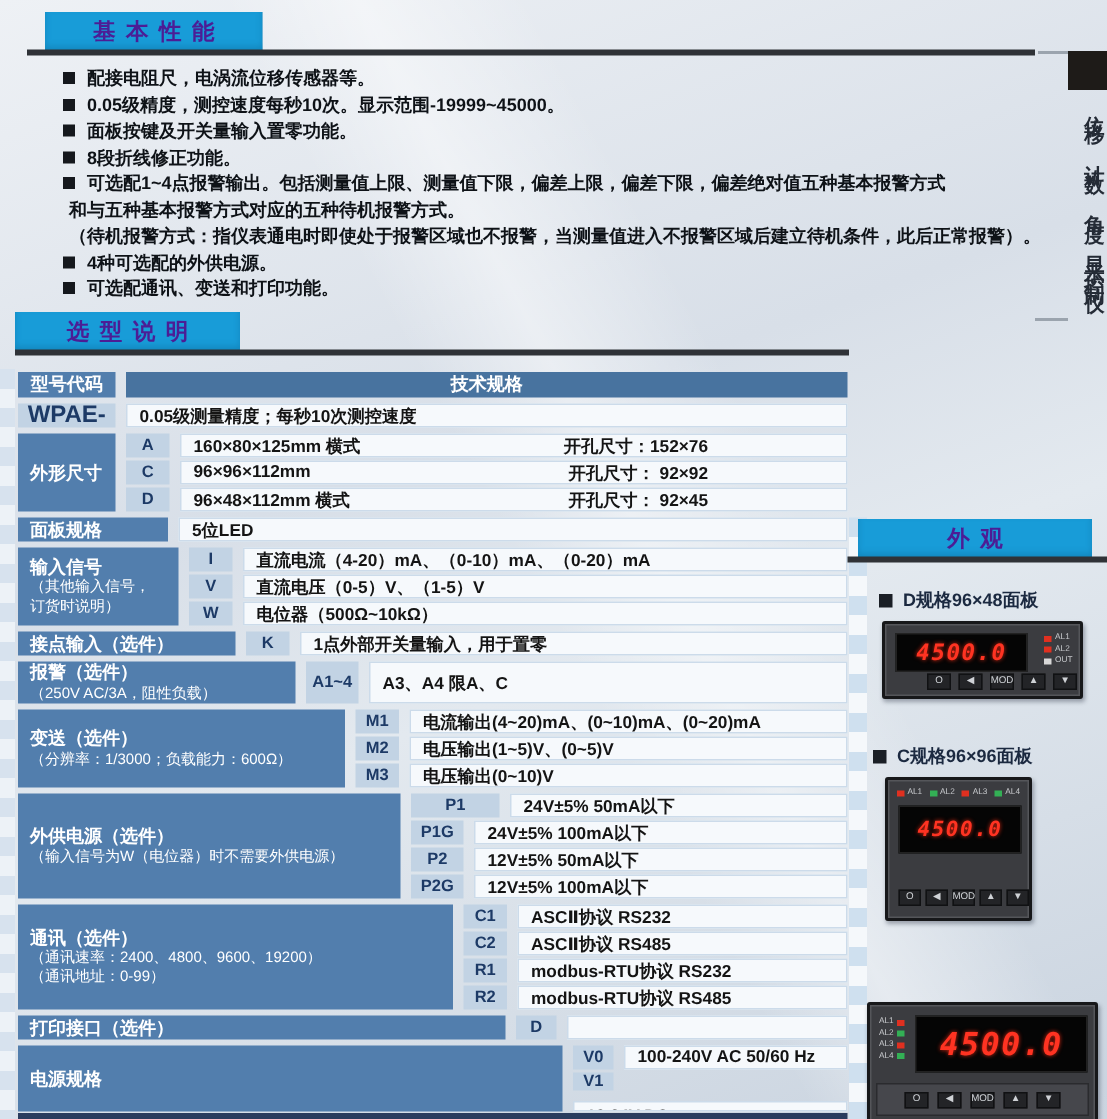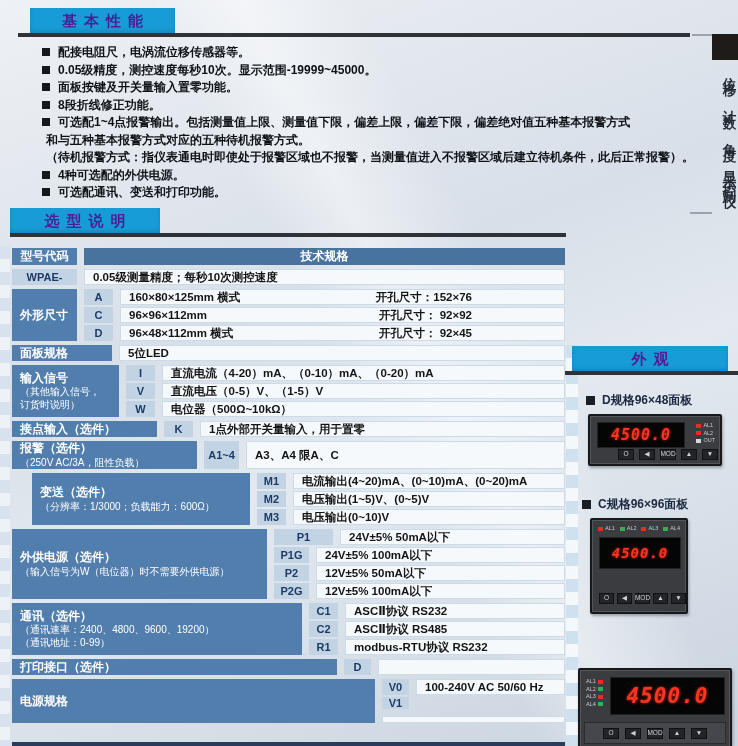--- a/index.html
+++ b/index.html
@@ -40,21 +40,21 @@
     display:flex;align-items:center;justify-content:center;box-sizing:border-box;}
   .desc{flex:1;background:#f6f9fc;border:1px solid #ccdbea;box-sizing:border-box;
     display:flex;align-items:center;font-size:11.5px;font-weight:600;color:#141414;
     padding:0 8px;white-space:nowrap;overflow:hidden;}
   .desc .hole{margin-left:auto;margin-right:84px;}
   .desc .two{display:flex;flex-direction:column;line-height:1.15;font-size:11px;}
   .hdr-model{width:65px;min-width:65px;background:#527ead;color:#fff;font-size:12px;font-weight:600;
     display:flex;align-items:center;justify-content:center;}
   .hdr-spec{flex:1;background:#48739f;color:#fff;font-size:12px;font-weight:600;
     display:flex;align-items:center;justify-content:center;}
-  .wpae{width:65px;min-width:65px;background:#c2d3e4;color:#1d3a66;font-weight:bold;font-size:11px;
+  .wpae{width:65px;min-width:65px;background:#c2d3e4;color:#1d3a66;font-weight:bold;font-size:16px;
     display:flex;align-items:center;justify-content:center;text-align:right;}
   .footer-bar{position:absolute;left:12px;top:742px;width:553px;height:4px;background:#2a3c5e;}
   
   .strip-left{position:absolute;left:0;top:246px;width:10px;height:500px;
     background:repeating-linear-gradient(180deg,#d7e2ee 0 13px,#edf2f7 13px 26px);}
   .strip-mid{position:absolute;left:566px;top:345px;width:12px;height:401px;
     background:repeating-linear-gradient(180deg,#cfe0ef 0 13px,#f5f8fb 13px 26px);}
   
   .panel-label{position:absolute;font-size:12px;font-weight:bold;color:#1b2940;
     display:flex;align-items:center;white-space:nowrap;}
@@ -247,21 +247,21 @@
         <span>报警（选件）</span>
         <span class="sub">（250V AC/3A，阻性负载）</span>
       </div>
       <div class="code" style="width:35px;">A1~4</div>
       <div class="desc">
           <span>A3、A4 限A、C</span>
         </div>
     </div>
 
     <div class="grp">
-      <div class="lbl" style="width:218px;min-width:218px;margin-left:20px;">
+      <div class="lbl" style="width:218px;min-width:218px;">
         <span>变送（选件）</span>
         <span class="sub">（分辨率：1/3000；负载能力：600Ω）</span>
       </div>
       <div class="rows">
         <div class="row">
           <div class="code" style="width:29px;">M1</div>
           <div class="desc">
               <span>电流输出(4~20)mA、(0~10)mA、(0~20)mA</span>
             </div>
         </div>
@@ -329,20 +329,26 @@
         <div class="row">
           <div class="code" style="width:29px;">C2</div>
           <div class="desc">
               <span>ASCⅡ协议 RS485</span>
             </div>
         </div>
         <div class="row">
           <div class="code" style="width:29px;">R1</div>
           <div class="desc">
               <span>modbus-RTU协议 RS232</span>
+            </div>
+        </div>
+        <div class="row">
+          <div class="code" style="width:29px;">R2</div>
+          <div class="desc">
+              <span>modbus-RTU协议 RS485</span>
             </div>
         </div>
       </div>
     </div>
 
     <div class="grp" style="height:16px;">
       <div class="lbl" style="width:325px;min-width:325px;">
           <span>打印接口（选件）</span>
         </div>
       <div class="code" style="width:27px;">D</div>

